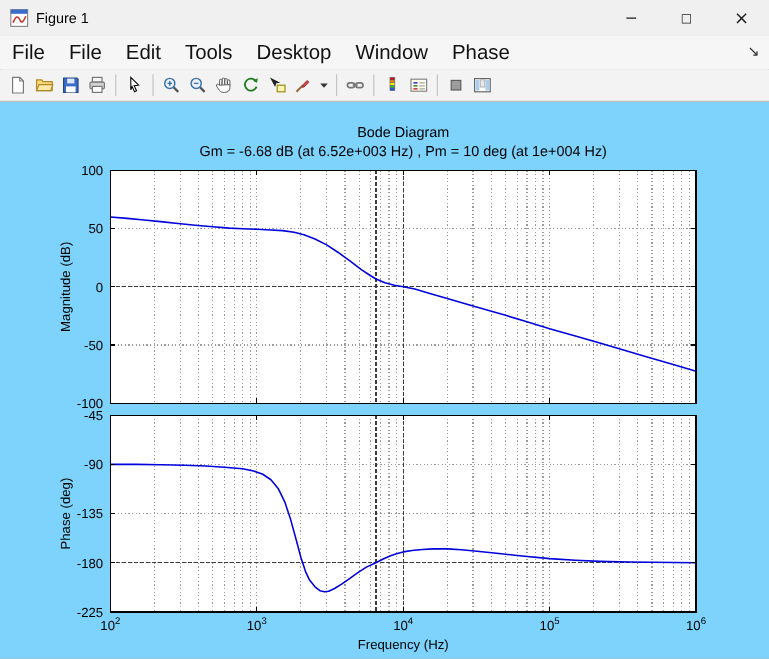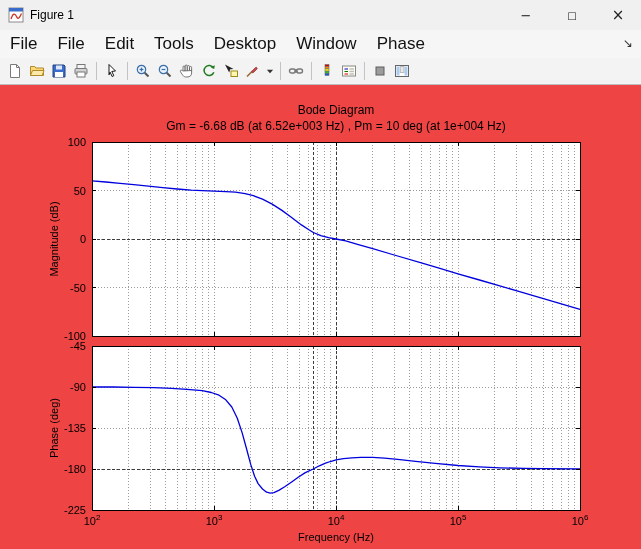--- a/index.html
+++ b/index.html
@@ -45,21 +45,21 @@
     display:flex;align-items:center;box-sizing:border-box;padding-left:4px;
   }
   .tb-btn{
     width:22px;height:22px;border:none;background:transparent;padding:2px;
     display:flex;align-items:center;justify-content:center;cursor:default;
   }
   .tb-btn svg{width:16px;height:16px;display:block;}
   .tb-btn.narrow{width:12px;}
   .tb-sep{width:1px;height:18px;background:#c3c3c3;margin:0 4px;flex:0 0 1px;}
   
-  .figure-area{flex:1;background:#ef4444;position:relative;}
+  .figure-area{flex:1;background:#7dd3fc;position:relative;}
   #plot{display:block;}
   #plot text{font-family:"Liberation Sans","DejaVu Sans",sans-serif;}
 </style>
 </head>
 <body>
 
 <div class="window">
 
   <div class="titlebar">
     <span class="app-icon">

